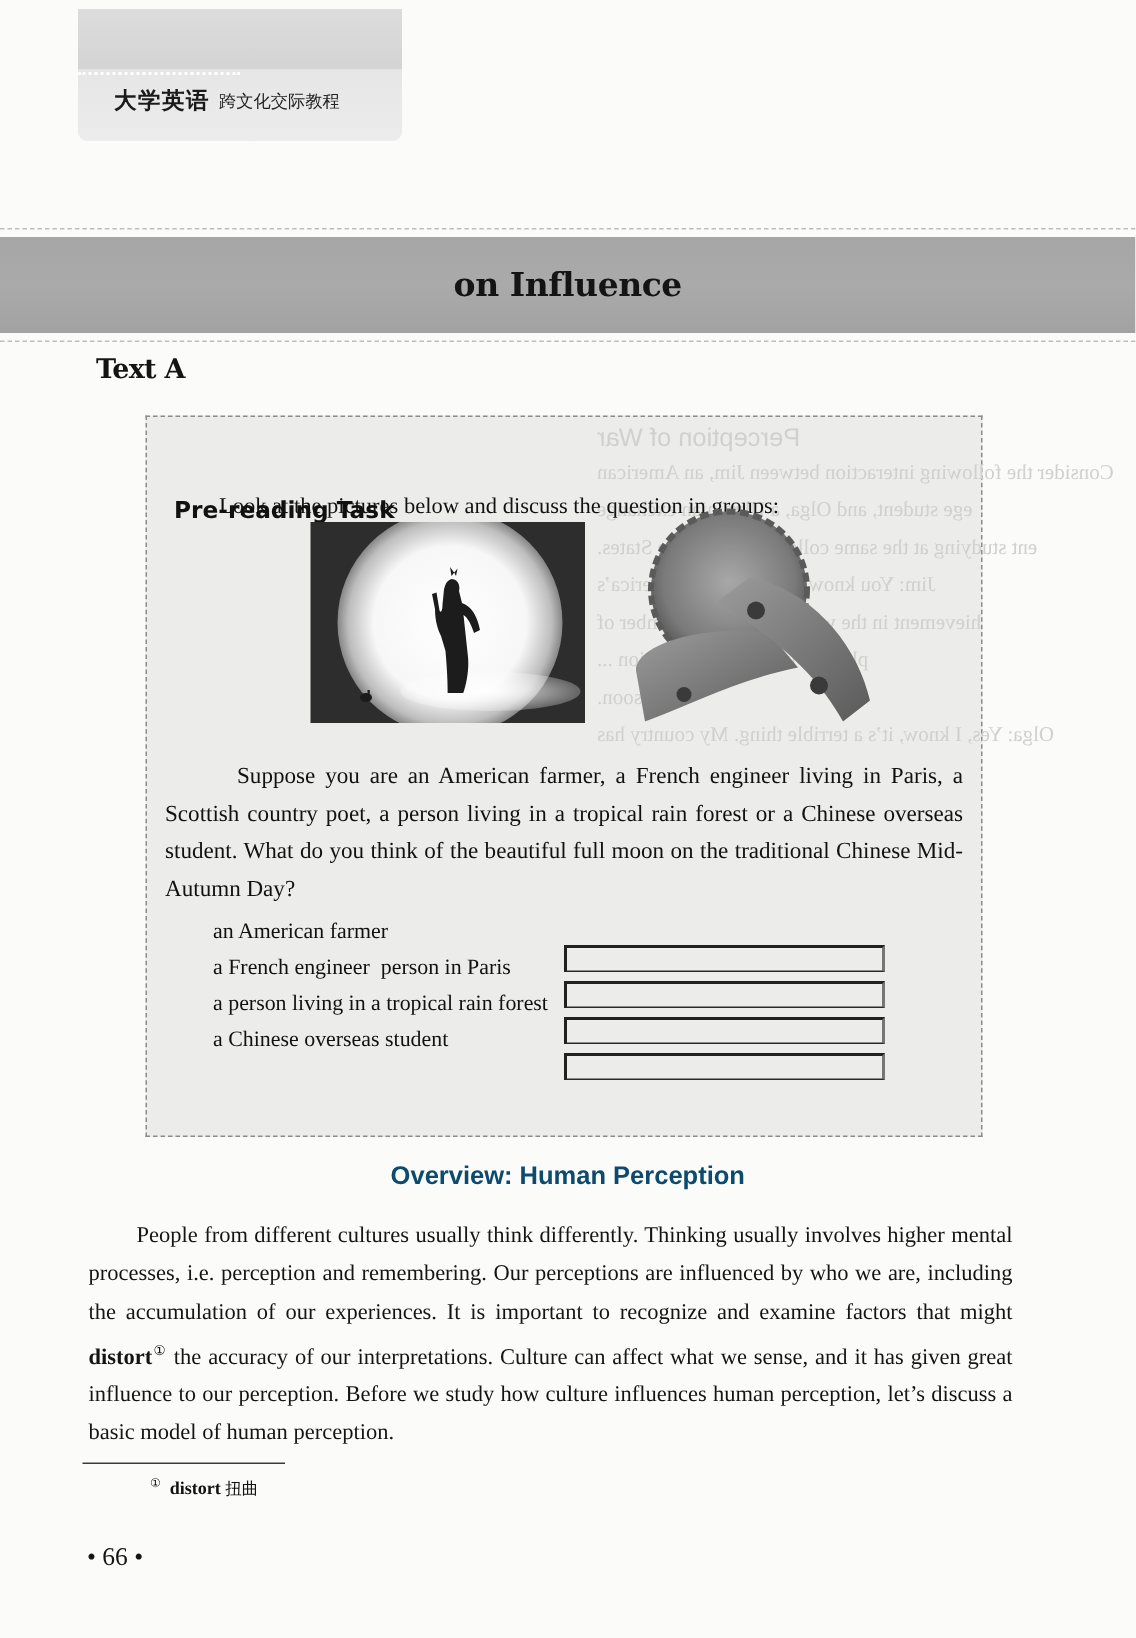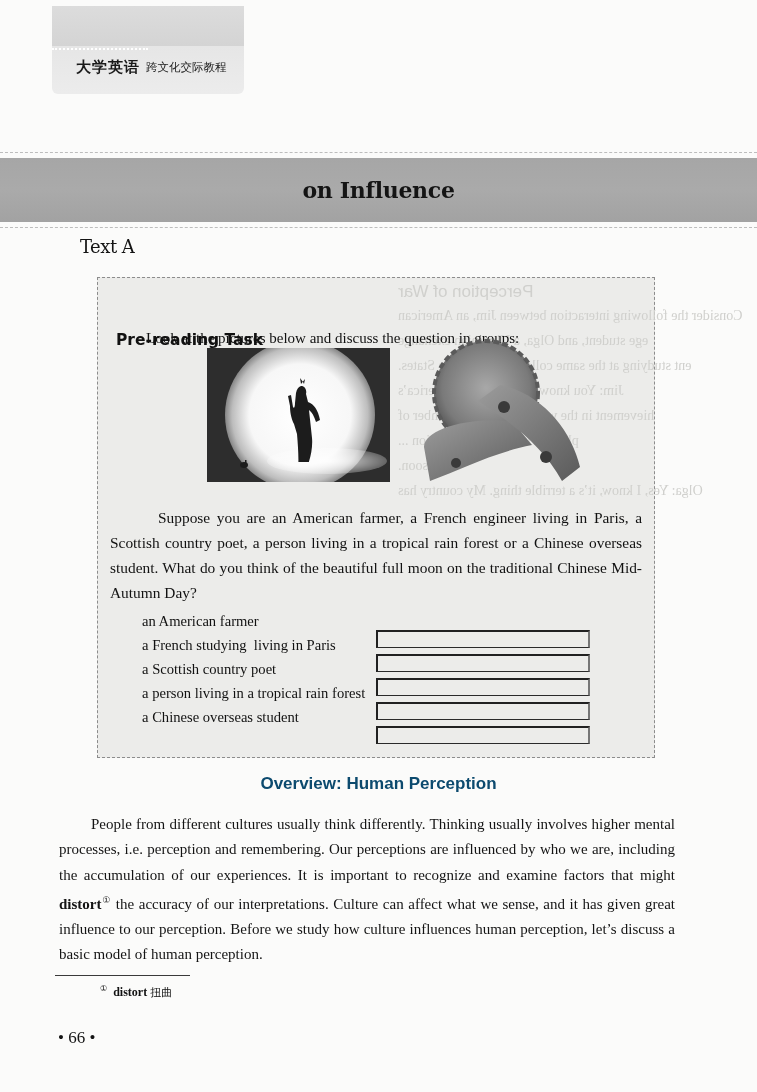--- a/index.html
+++ b/index.html
@@ -1,20 +1,20 @@
 <!DOCTYPE html>
 <html><head>
 <meta charset="utf-8">
 <style>
   * { box-sizing: border-box; margin: 0; padding: 0; }
   html, body { width: 757px; height: 1092px; background: #fbfbfa; overflow: hidden; }
   body { position: relative; font-family: "Liberation Serif", serif; color: #141414; }
 
   .header-logo {
-    position: absolute; left: 52px; top: 6px; width: 192px; height: 88px;
+    position: absolute; left: 52px; top: 6px; width: 216px; height: 88px;
     background: linear-gradient(180deg, #dcdcdc 0%, #d4d4d4 45%, #e6e6e6 46%, #ececec 100%);
     border-radius: 0 0 6px 6px;
   }
   .header-logo .dots {
     position: absolute; left: 0; top: 42px; width: 50%; border-top: 2px dotted #ffffff;
   }
   .header-logo .series {
     position: absolute; left: 24px; top: 52px; display: flex; align-items: center; gap: 6px;
   }
   .header-logo .series-brand {
@@ -33,22 +33,22 @@
     width: 100%; height: 100%;
     background: linear-gradient(180deg, #a6a6a6, #aaaaaa 50%, #a2a2a2);
     display: flex; flex-direction: column; align-items: center; justify-content: center;
   }
   .title-band .band-line {
     font-family: "DejaVu Serif", serif; font-weight: bold; font-size: 22px; line-height: 27px;
     color: #141414; letter-spacing: -0.3px;
   }
 
   .text-a {
-    position: absolute; left: 80px; top: 236px;
-    font-family: "DejaVu Serif", serif; font-weight: normal; font-size: 18px; letter-spacing: -0.5px;
+    position: absolute; left: 64px; top: 236px;
+    font-family: "DejaVu Serif", serif; font-weight: bold; font-size: 18px; letter-spacing: -0.5px;
   }
 
   .task-box {
     position: absolute; left: 97px; top: 277px; width: 558px; height: 481px;
     border: 1px dashed #8c8c8c; background: #ececea;
   }
   .task-title {
     position: absolute; left: 18px; top: 9px;
     font-family: "DejaVu Sans", sans-serif; font-weight: bold; font-size: 15.5px; color: #111; margin-top: 44px;
   }
@@ -186,25 +186,21 @@
   </svg>
 
   <p class="scenario">Suppose you are an American farmer, a French engineer living in Paris, a Scottish country poet, a person living in a tropical rain forest or a Chinese overseas student. What do you think of the beautiful full moon on the traditional Chinese Mid-Autumn Day?</p>
 
   <div class="roles">
     <div class="role-row">
       <span class="role-label">an American farmer</span>
       <input class="role-blank" type="text" value="" style="">
     </div>
     <div class="role-row">
-      <span class="role-label" style="white-space:pre;">a French studying  living in Paris</span>
-      <input class="role-blank" type="text" value="" style="">
-    </div>
-    <div class="role-row">
-      <span class="role-label">a Scottish country poet</span>
+      <span class="role-label" style="white-space:pre;">a French engineer  person in Paris</span>
       <input class="role-blank" type="text" value="" style="">
     </div>
     <div class="role-row">
       <span class="role-label">a person living in a tropical rain forest</span>
       <input class="role-blank" type="text" value="" style="">
     </div>
     <div class="role-row">
       <span class="role-label">a Chinese overseas student</span>
       <input class="role-blank" type="text" value="" style="">
     </div>

